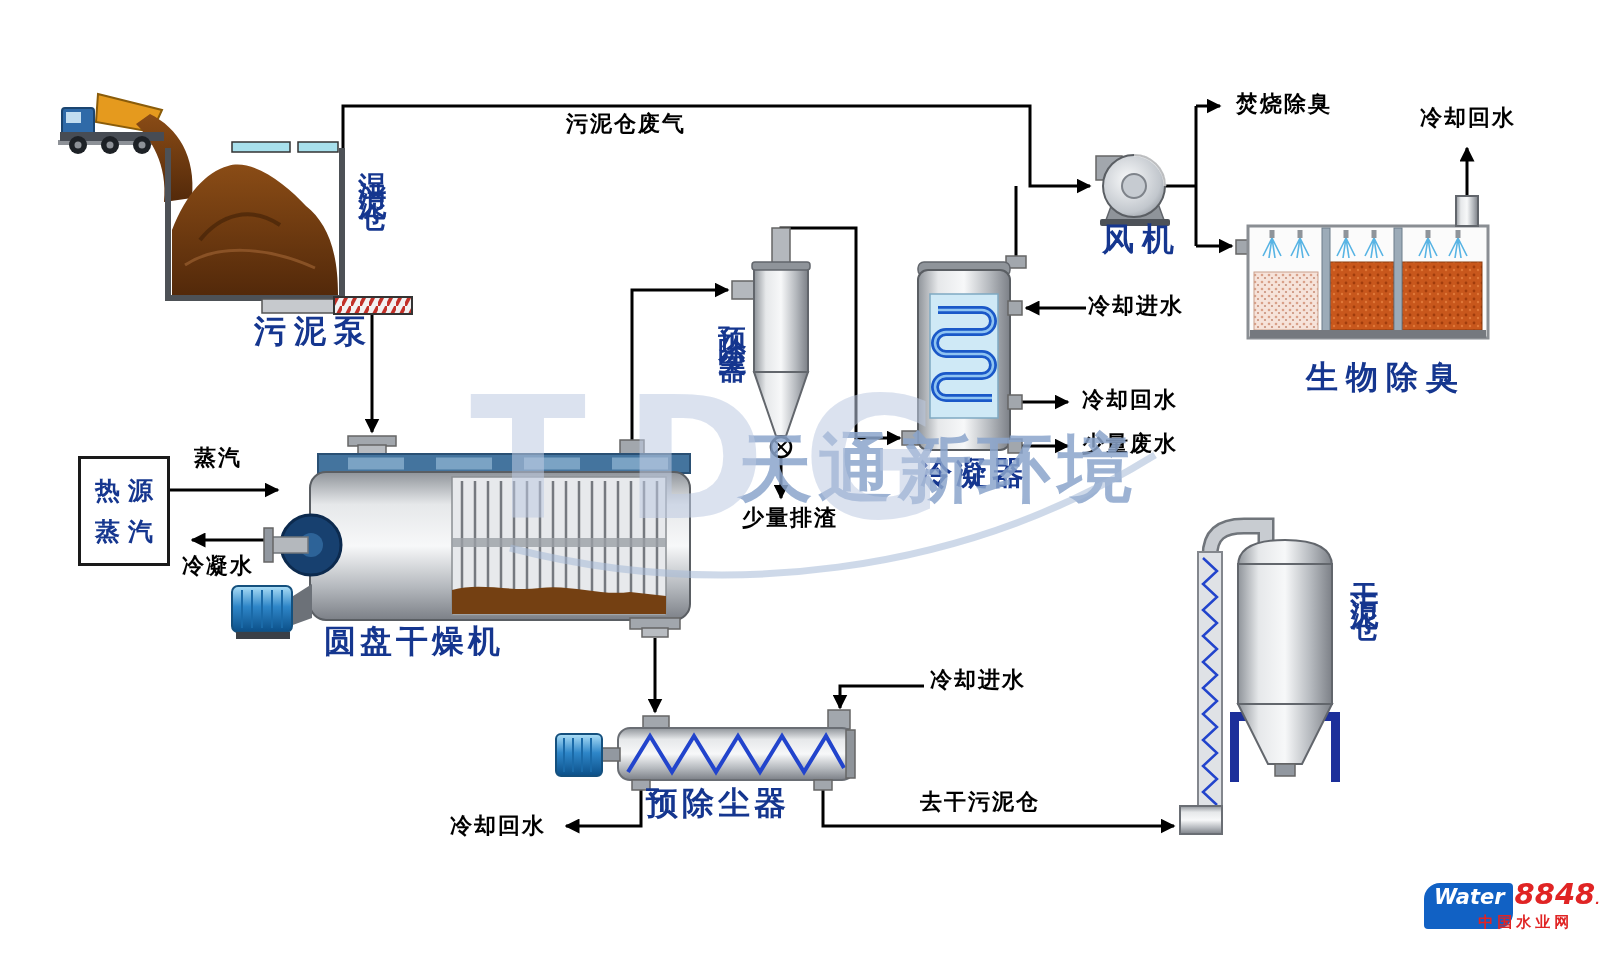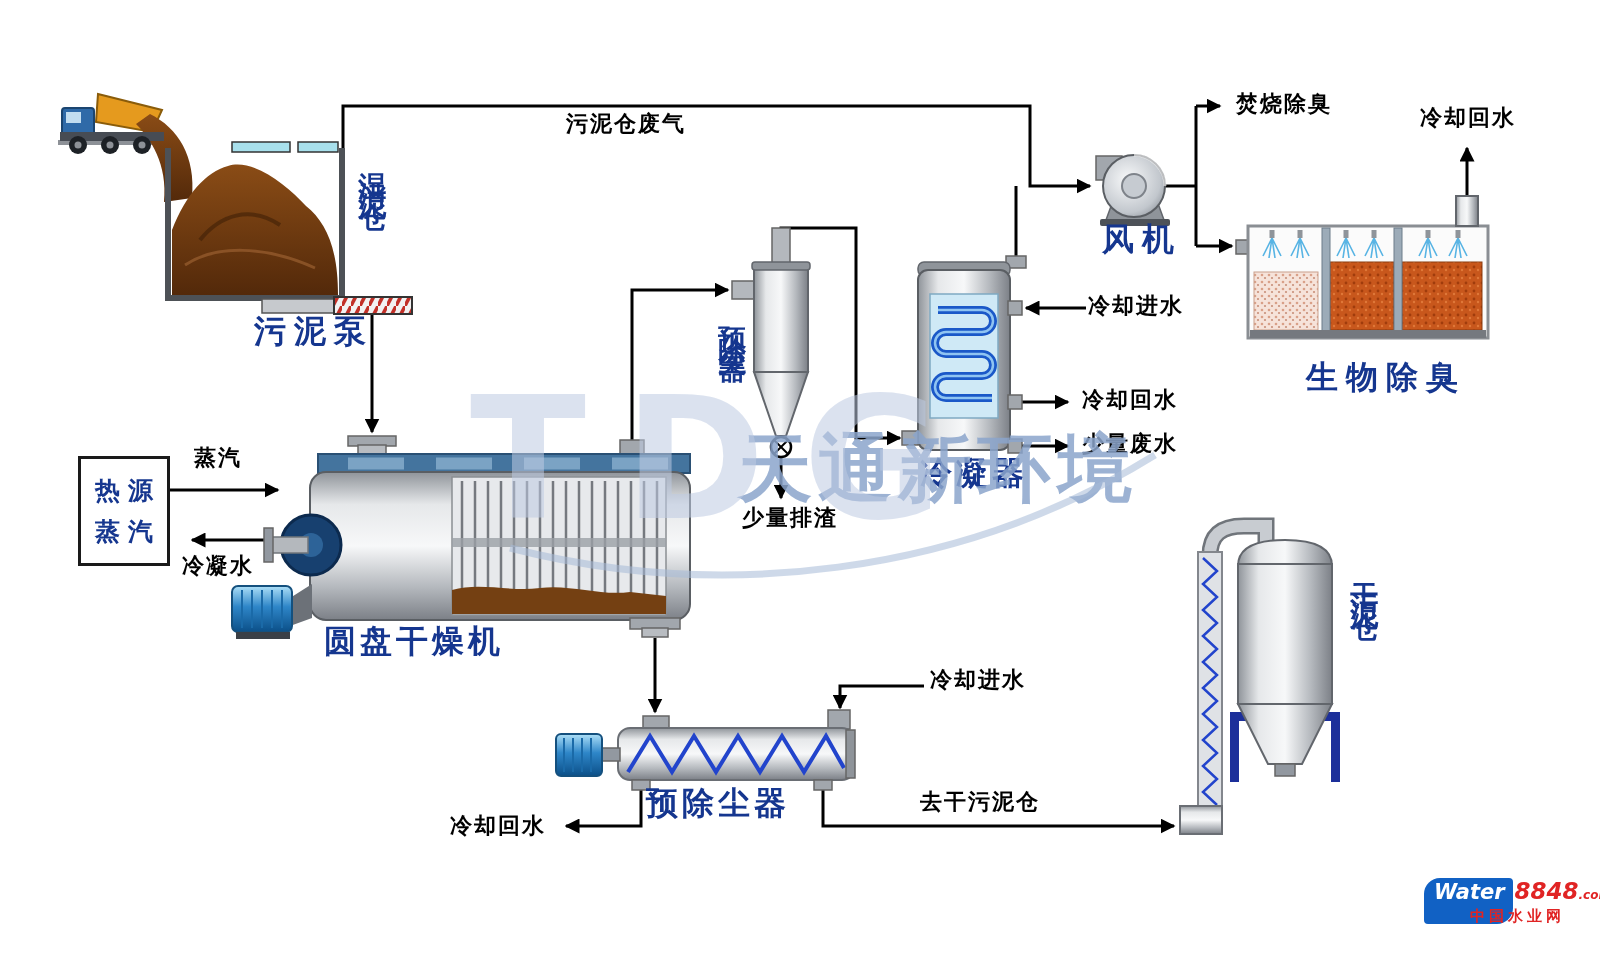--- a/index.html
+++ b/index.html
@@ -23,21 +23,21 @@
     color:#15368f; font-weight:bold; font-size:25px; letter-spacing:8px;
   }
   .hsbox div { margin-left:8px; }
   .wm { position:absolute; pointer-events:none; z-index:30; font-weight:bold; white-space:nowrap; }
   .wm-tdg { left:470px; top:360px; font-size:170px; letter-spacing:38px; color:rgba(190,203,226,0.55); }
   .wm-cn  { left:738px; top:420px; font-size:74px; letter-spacing:6px; color:rgba(139,164,203,0.85); }
   .wm-swoosh { position:absolute; left:0; top:0; z-index:30; pointer-events:none; }
   .logo { position:absolute; left:1424px; top:880px; z-index:40; text-align:center; }
   .logo-top { font-style:italic; font-weight:bold; line-height:1; }
   .logo-water { background:#1161c4; color:#fff; padding:2px 8px 20px 10px; border-radius:16px 4px 16px 4px; font-size:21px; }
-  .logo-8848 { color:#e02424; font-size:23px; margin-left:2px; }
+  .logo-8848 { color:#e02424; font-size:29px; margin-left:2px; }
   .logo-com { color:#e02424; font-size:12px; }
   .logo-sub { margin-top:4px; color:#e02424; font-weight:bold; font-size:15px; letter-spacing:4px; }
 </style>
 </head>
 <body>
 
 <div class="canvas">
 
   <svg class="layer" width="1600" height="960" viewBox="0 0 1600 960">
     <defs>

